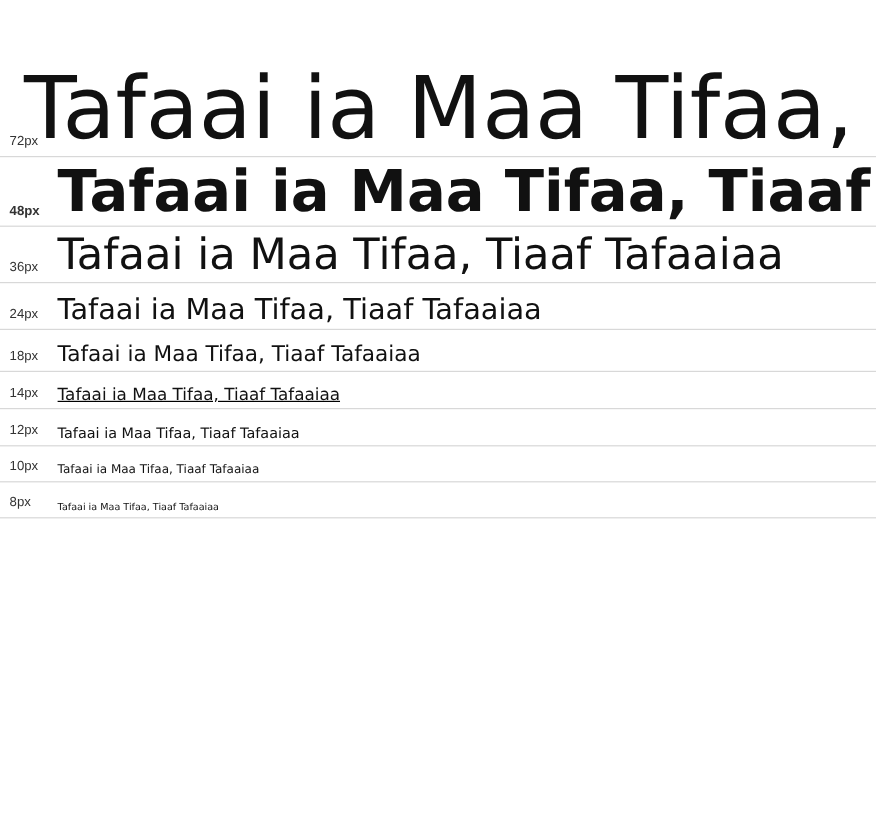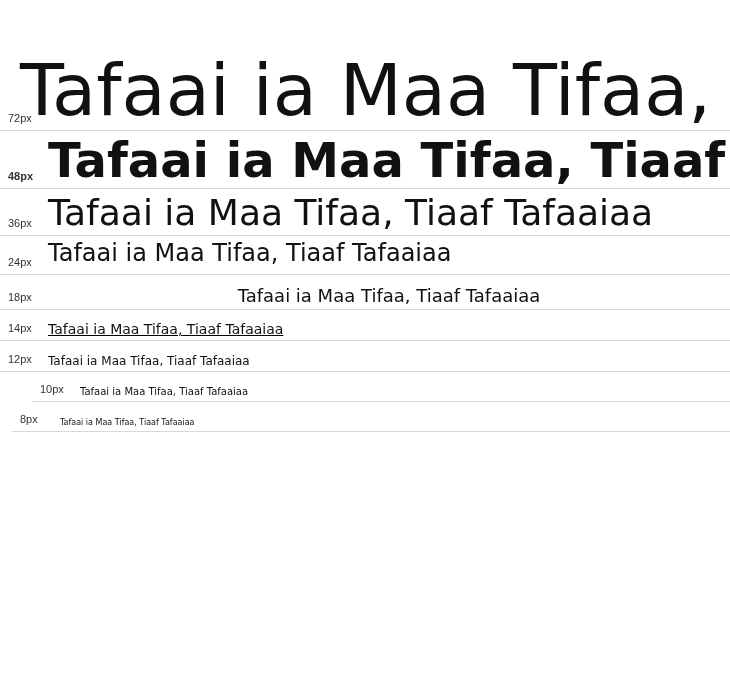--- a/index.html
+++ b/index.html
@@ -45,31 +45,31 @@
     
     font-family: "DejaVu Sans", sans-serif;
   }
   
   .r72 { height: 131px; padding-left: 20px; }
   .r72 .sample { font-size: 72px; }
   .r48 { height: 58px; font-weight: bold; }
   .r48 .sample { font-size: 48px; }
   .r36 { height: 47px; }
   .r36 .sample { font-size: 36px; }
-  .r24 { height: 39px; align-items: center; }
+  .r24 { height: 39px; }
   .r24 .sample { font-size: 24px; }
-  .r18 { height: 35px; justify-content: center; }
+  .r18 { height: 35px; }
   .r18 .sample { font-size: 18px; }
   .r14 { height: 31px; text-decoration: underline; }
   .r14 .sample { font-size: 14px; }
   .r12 { height: 31px; }
   .r12 .sample { font-size: 12px; }
-  .r10 { height: 30px; margin-left: 32px; }
+  .r10 { height: 30px; }
   .r10 .sample { font-size: 10px; }
-  .r8  { height: 30px; margin-left: 12px; }
+  .r8  { height: 30px; }
   .r8 .sample  { font-size: 8px; }
   .filler { height: 275px; }
 </style>
 </head>
 <body>
 
 <div id="specimen">
 
   <div class="row r72">
     <span class="row-label">72px</span>

